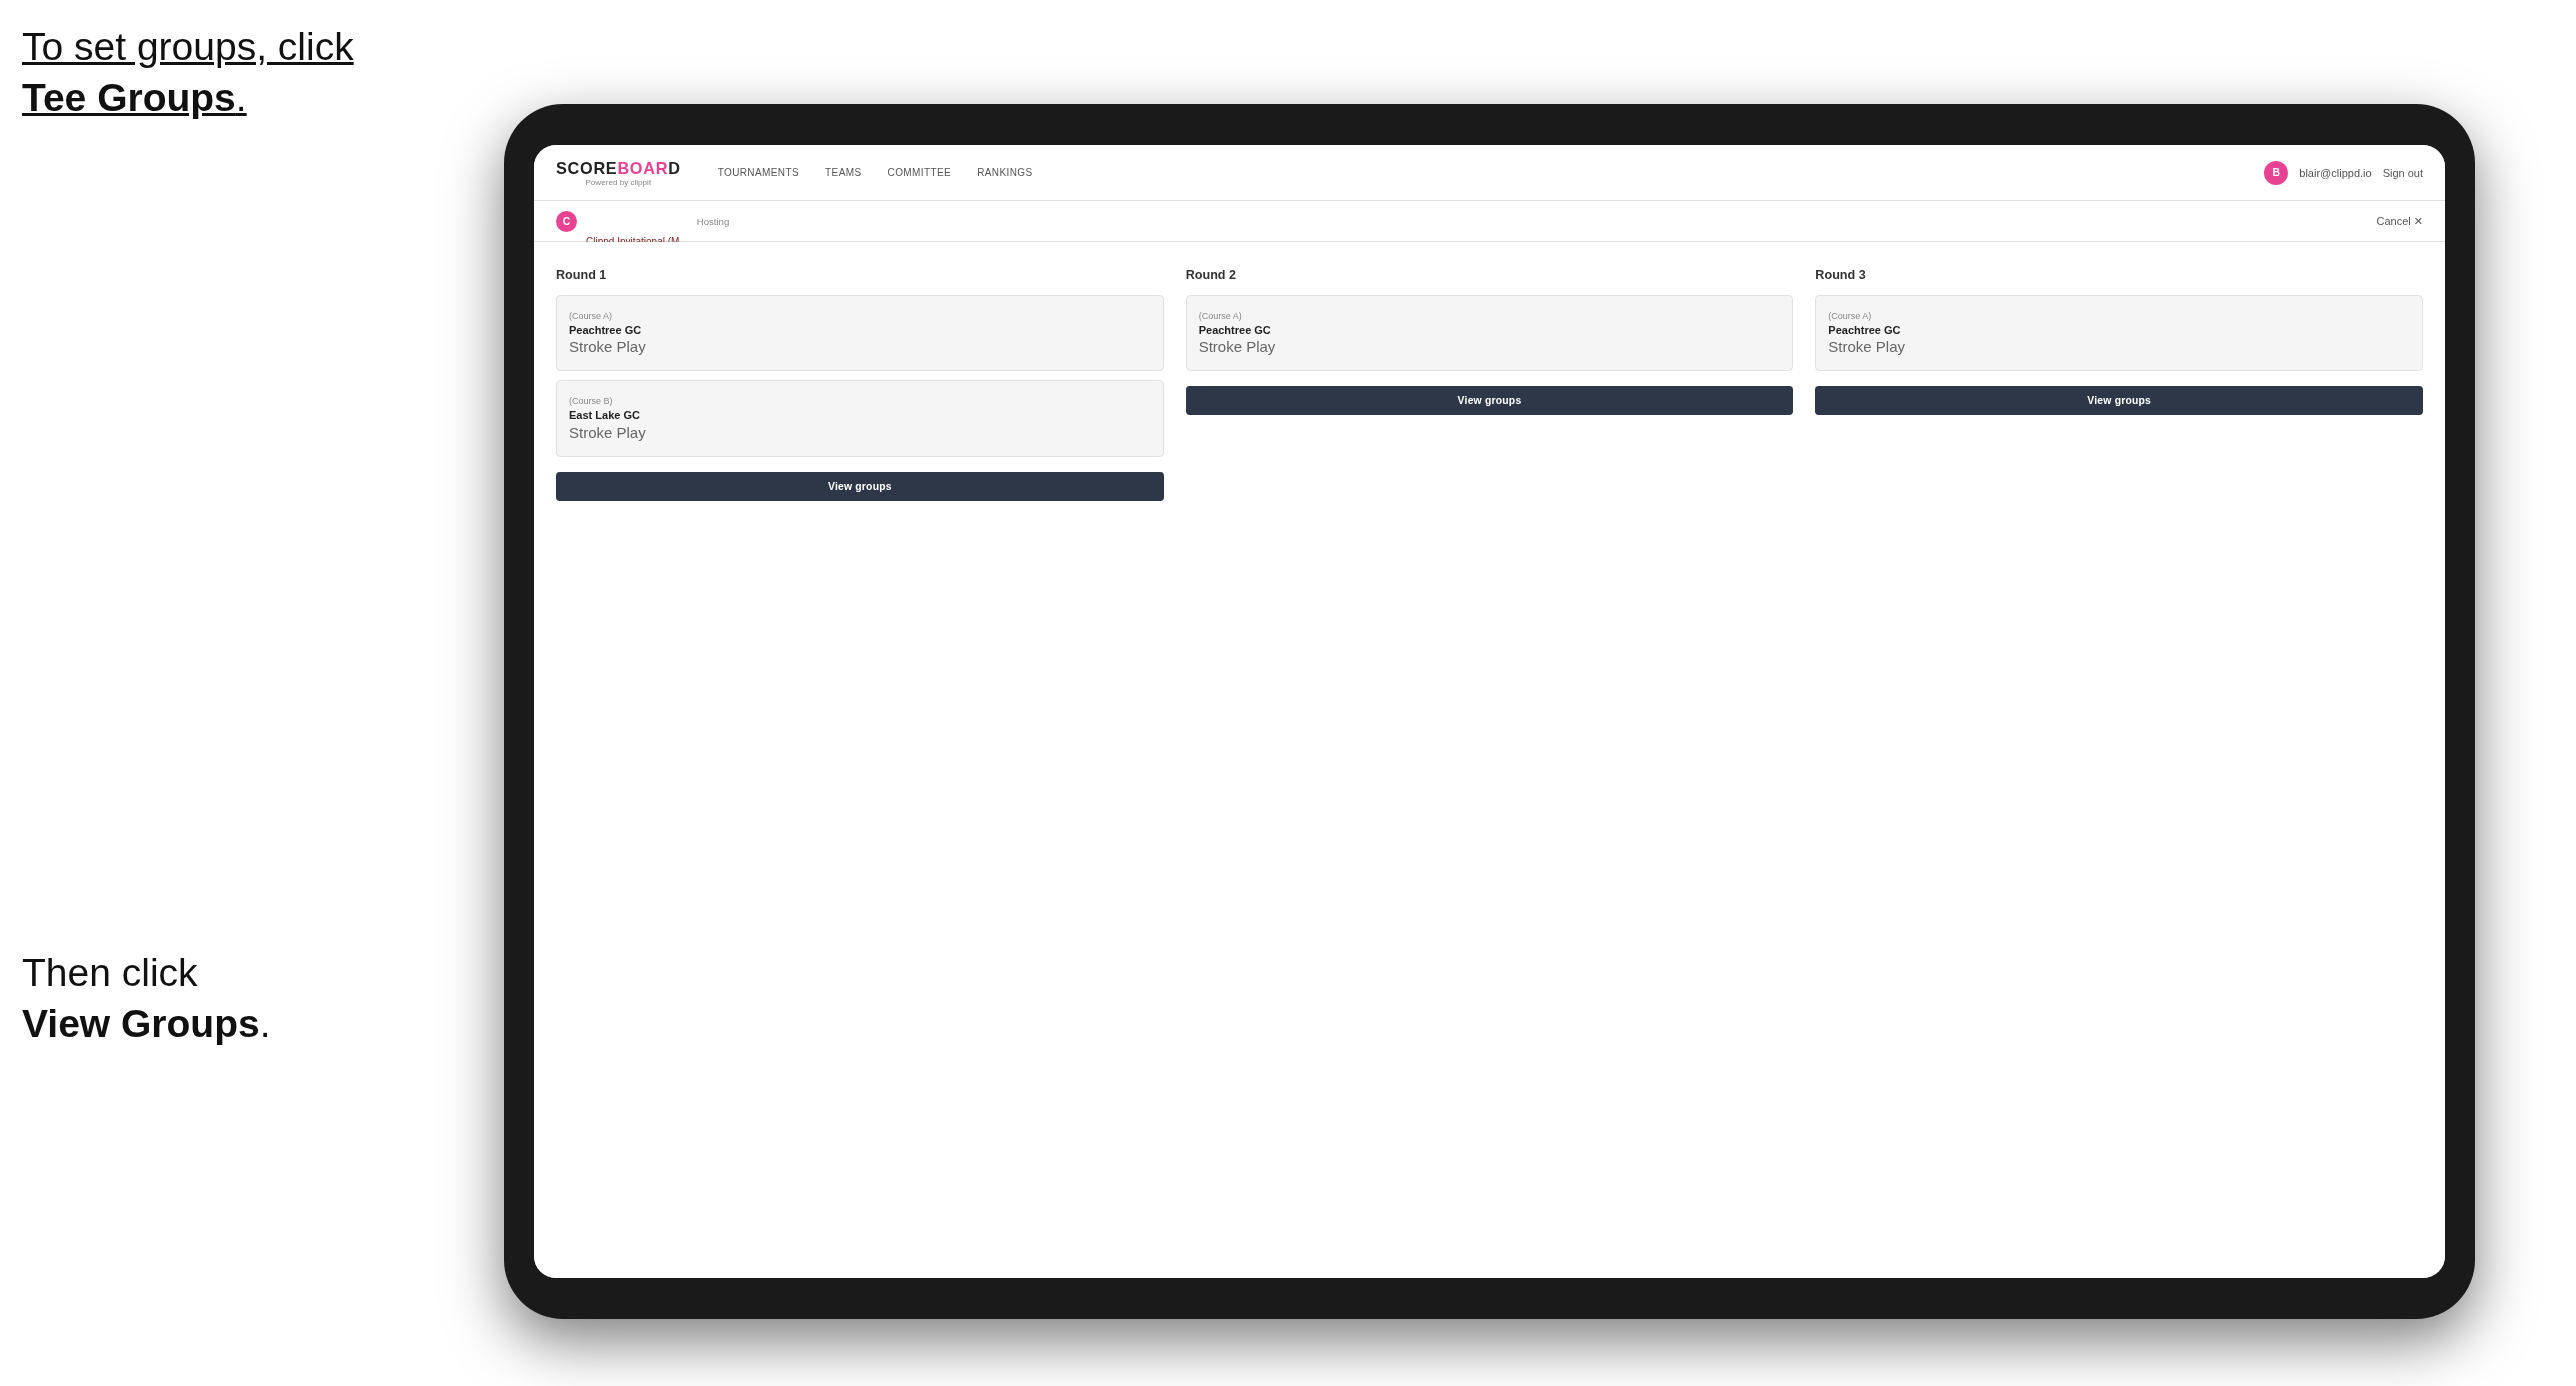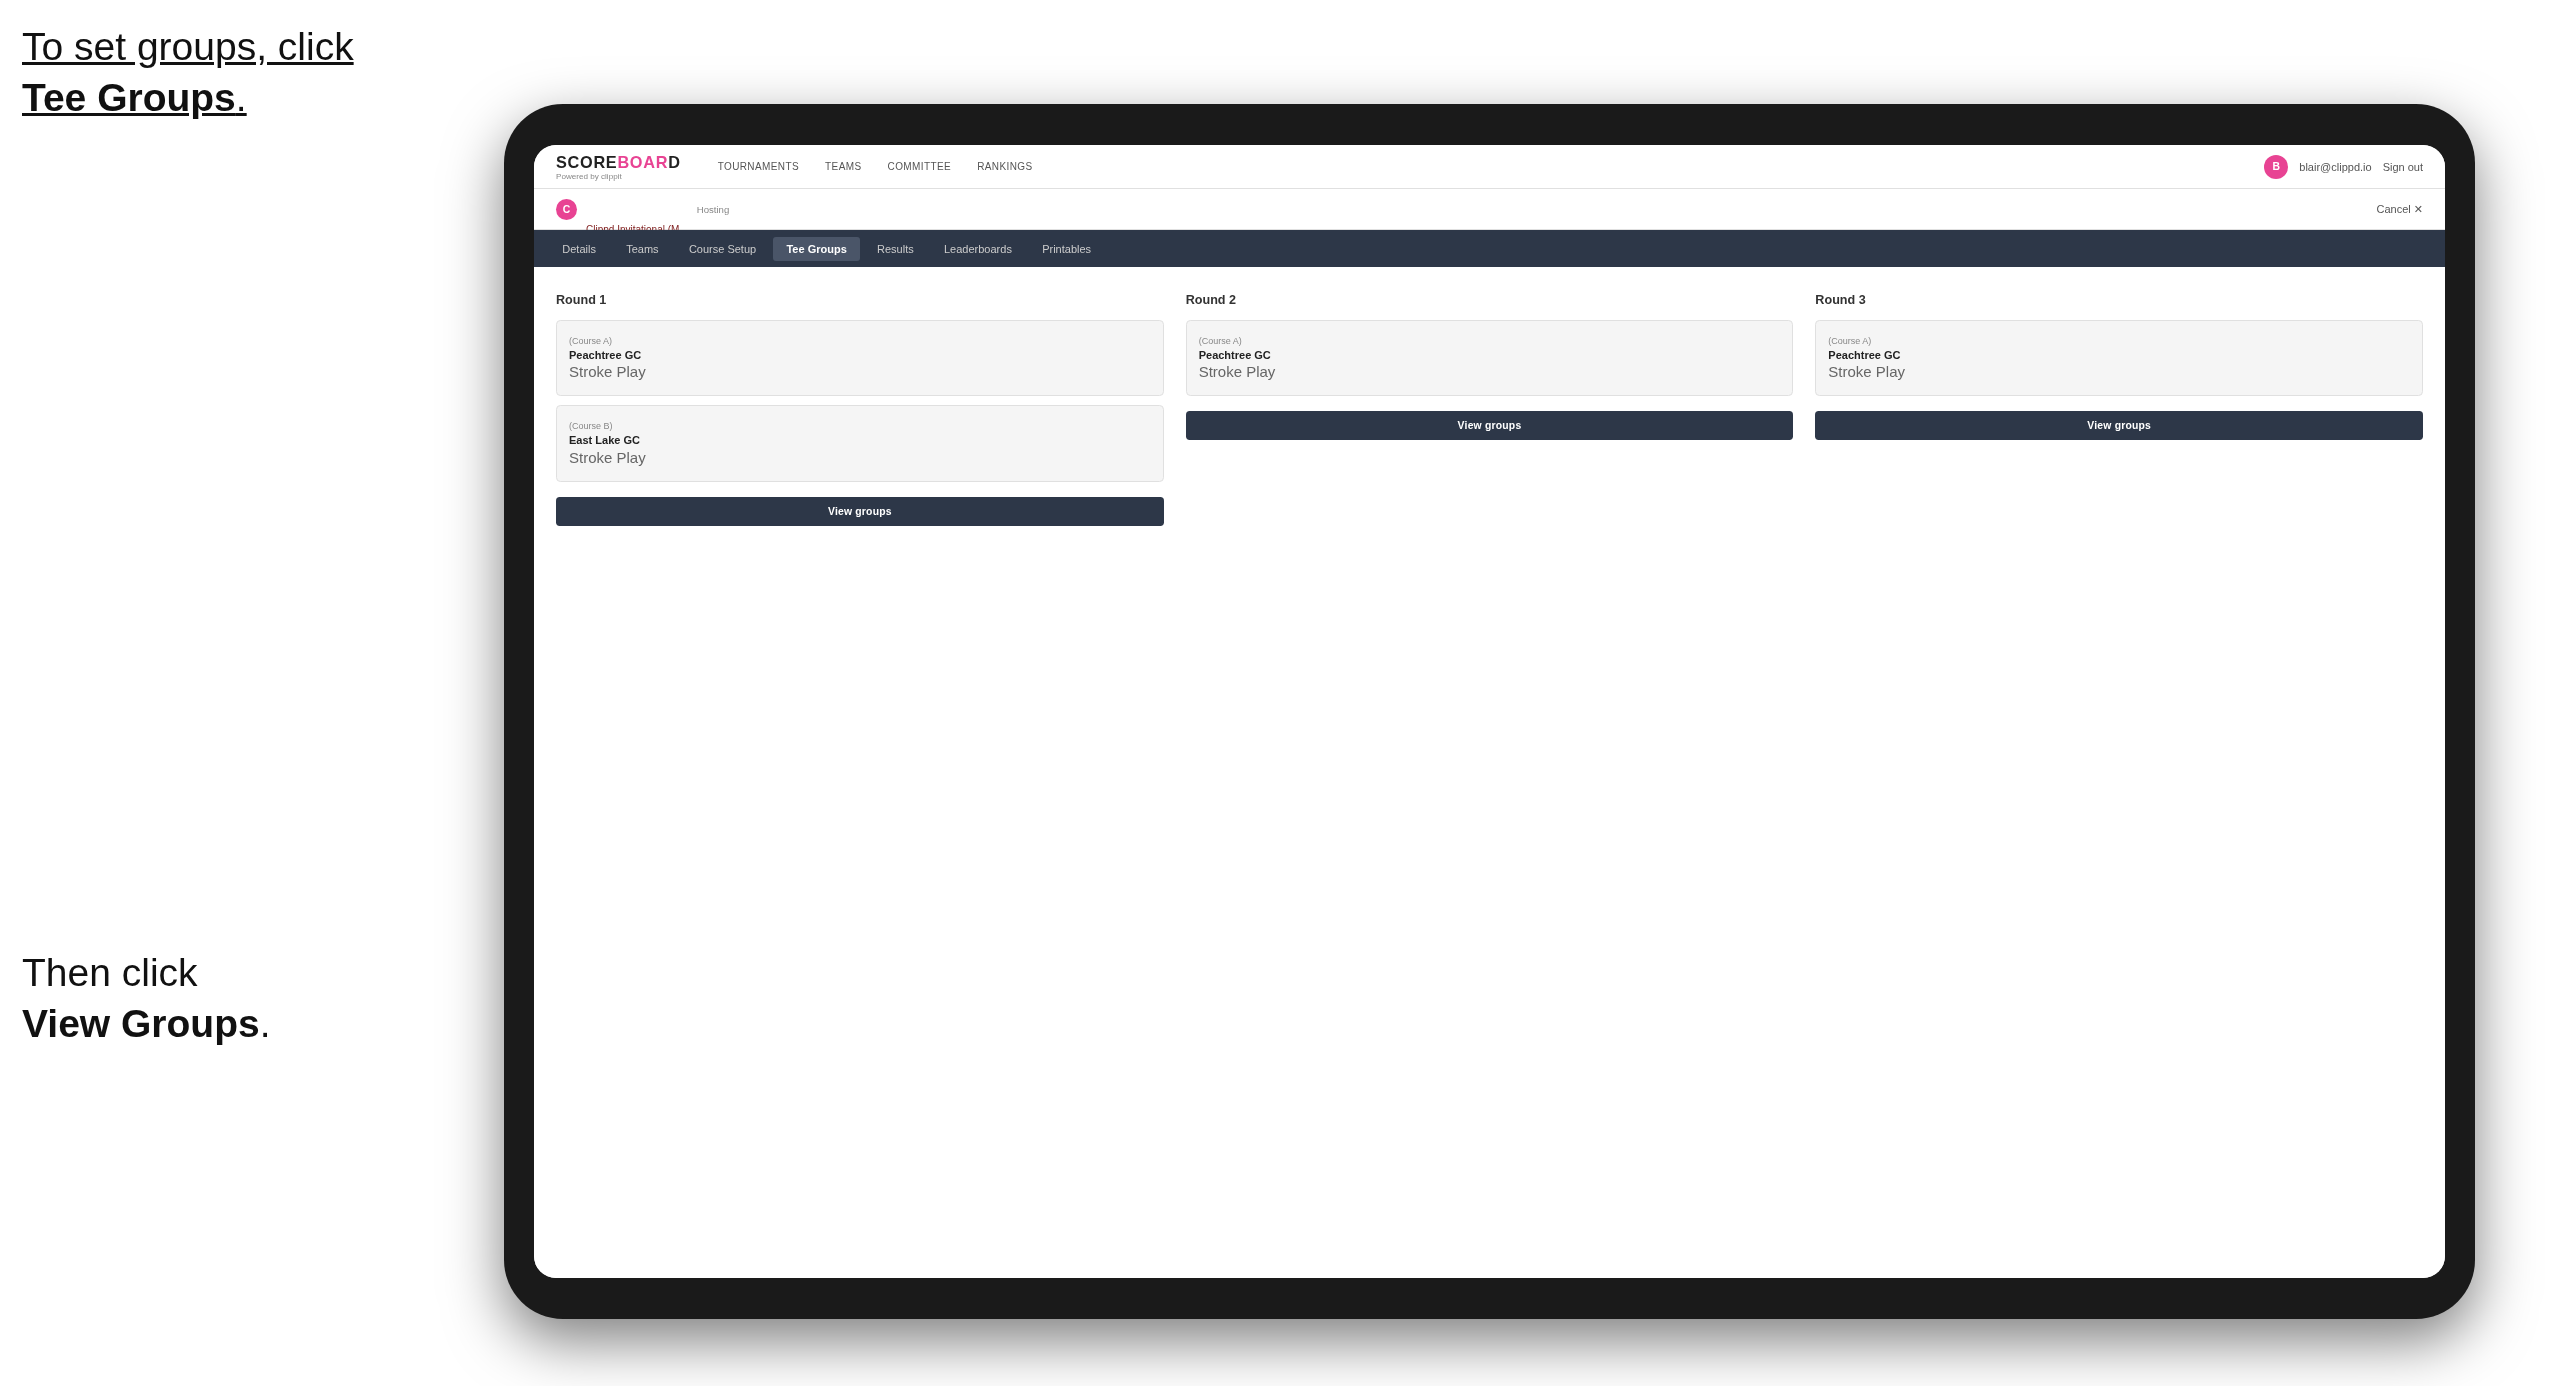--- a/index.html
+++ b/index.html
@@ -58,26 +58,27 @@
       background: #f0f0f0;
       border-radius: 22px;
       overflow: hidden;
       display: flex;
       flex-direction: column;
     }
 
     
     .top-nav {
       background: #ffffff;
-      height: 44px;
+      height: 56px;
       display: flex;
       align-items: center;
       padding: 0 22px;
       border-bottom: 0.7px solid #e0e0e0;
       flex-shrink: 0;
+      text-align: center;
     }
 
     .logo-area {
       display: flex;
       flex-direction: column;
       margin-right: 37px;
     }
 
     .logo-text {
       font-size: 16.3px;
@@ -347,29 +348,20 @@
 
     <div class="sub-header">
       <div class="tournament-info">
         <div class="tournament-logo">C</div>
         <span class="tournament-name">Clippd Invitational (M...</span>
         <span class="hosting-badge">Hosting</span>
       </div>
       <span class="cancel-btn">Cancel ✕</span>
     </div>
 
-    <div class="tab-nav">
-      <div class="tab-item">Details</div>
-      <div class="tab-item">Teams</div>
-      <div class="tab-item">Course Setup</div>
-      <div class="tab-item active">Tee Groups</div>
-      <div class="tab-item">Results</div>
-      <div class="tab-item">Leaderboards</div>
-      <div class="tab-item">Printables</div>
-    </div>
 
     <div class="main-content">
       <div class="rounds-container">
 
         <div class="round-column">
           <div class="round-title">Round 1</div>
           <div class="course-card">
             <div class="course-label">(Course A)</div>
             <div class="course-name">Peachtree GC</div>
             <div class="course-format">Stroke Play</div>

